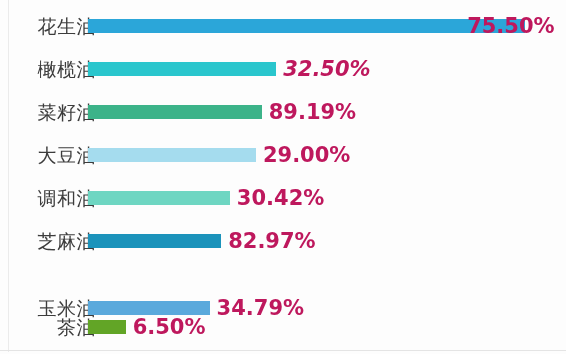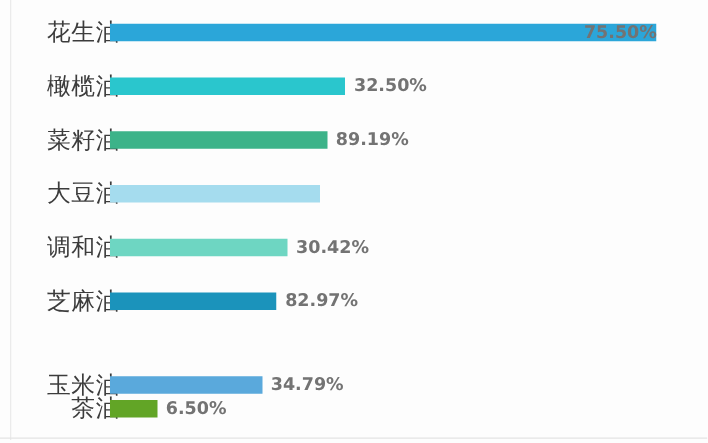--- a/index.html
+++ b/index.html
@@ -59,24 +59,24 @@
   }
   .bar {
     position: absolute;
     left: 88px;
     top: 7px;
     height: 14px;
   }
   .val-label {
     position: absolute;
     top: 1px;
-    font-size: 14px;
+    font-size: 21px;
     font-weight: bold;
     line-height: 26px;
-    color: #737373;
+    color: #be185d;
     font-family: "DejaVu Sans", sans-serif;
     white-space: nowrap;
   }
   .val-label.overlap {
     z-index: 5;
   }
 </style>
 </head>
 <body>
 
@@ -85,30 +85,31 @@
   <div class="axis-x"></div>
   <div id="rows">
       <div class="row" style="top: 12px;">
         <div class="cat-label">花生油</div>
         <div class="bar" style="width: 437.145px; background: rgb(43, 166, 217);"></div>
         <div class="val-label overlap" style="left: 467.145px;">75.50%</div>
       </div>
       <div class="row" style="top: 55px;">
         <div class="cat-label">橄榄油</div>
         <div class="bar" style="width: 188.175px; background: rgb(42, 198, 205);"></div>
-        <div class="val-label" style="left: 283.175px;">32.50%</div>
+        <div class="val-label" style="left: 283.175px; font-style: italic;">32.50%</div>
       </div>
       <div class="row" style="top: 98px;">
         <div class="cat-label">菜籽油</div>
         <div class="bar" style="width: 173.7px; background: rgb(60, 179, 137);"></div>
         <div class="val-label" style="left: 268.7px;">89.19%</div>
       </div>
       <div class="row" style="top: 141px;">
         <div class="cat-label">大豆油</div>
         <div class="bar" style="width: 167.91px; background: rgb(165, 220, 238);"></div>
+        <div class="val-label" style="left: 262.91px;">29.00%</div>
       </div>
       <div class="row" style="top: 184px;">
         <div class="cat-label">调和油</div>
         <div class="bar" style="width: 141.855px; background: rgb(110, 214, 194);"></div>
         <div class="val-label" style="left: 236.855px;">30.42%</div>
       </div>
       <div class="row" style="top: 227px;">
         <div class="cat-label">芝麻油</div>
         <div class="bar" style="width: 133.17px; background: rgb(27, 147, 187);"></div>
         <div class="val-label" style="left: 228.17px;">82.97%</div>

